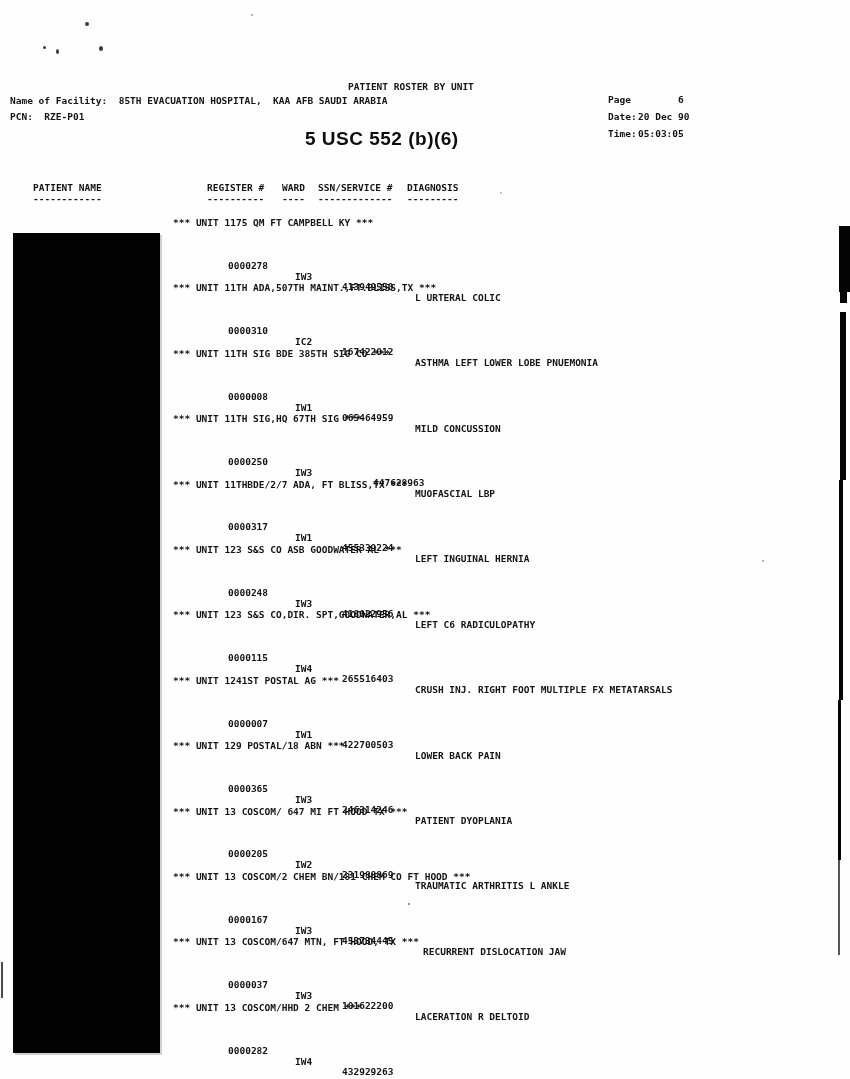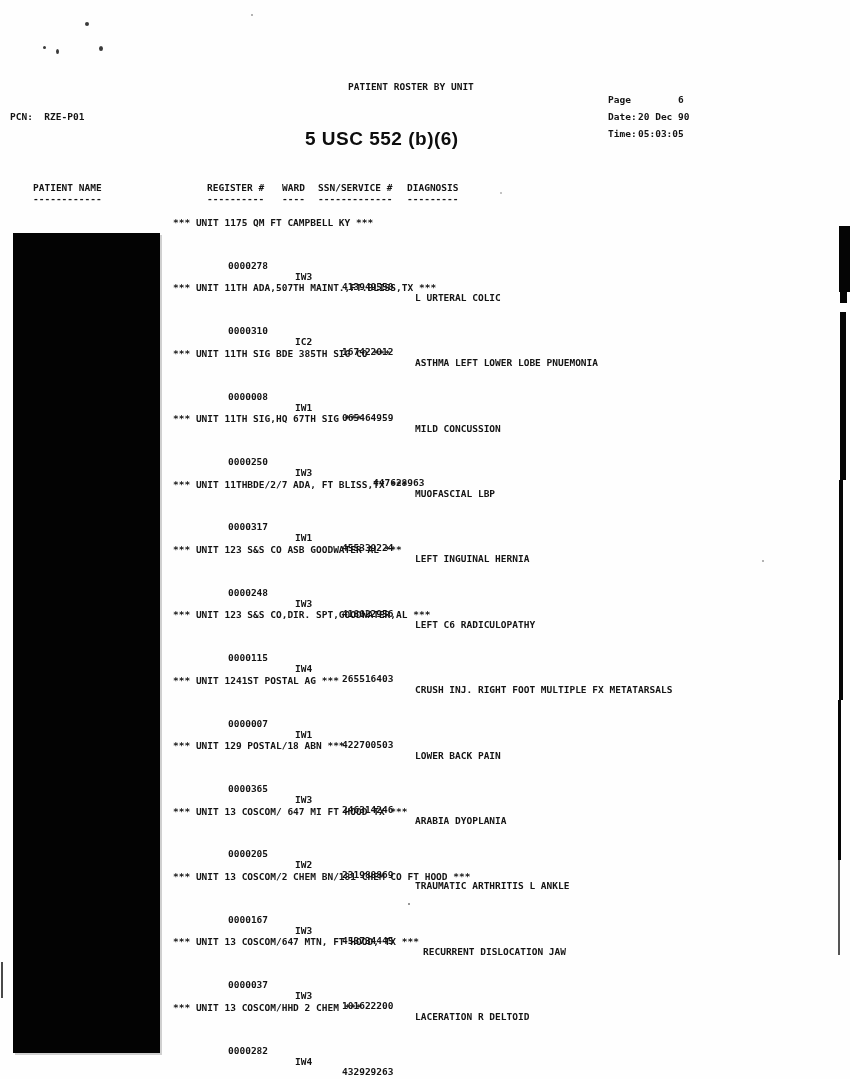--- a/index.html
+++ b/index.html
@@ -45,20 +45,21 @@
   <div class="speck" style="left:85px;top:22px;width:4px;height:4px;"></div>
   <div class="speck" style="left:43px;top:46px;width:3px;height:3px;"></div>
   <div class="speck" style="left:56px;top:49px;width:3px;height:5px;"></div>
   <div class="speck" style="left:99px;top:46px;width:4px;height:5px;"></div>
   <div class="speck" style="left:251px;top:14px;width:2px;height:2px;opacity:.5;"></div>
   <div class="speck" style="left:408px;top:903px;width:2px;height:2px;opacity:.7;"></div>
   <div class="speck" style="left:762px;top:560px;width:2px;height:2px;opacity:.5;"></div>
   <div class="speck" style="left:500px;top:192px;width:2px;height:2px;opacity:.4;"></div>
 
   <div class="line" style="left:348px;top:82px;">PATIENT ROSTER BY UNIT</div>
+  <div class="line" style="left:10px;top:96px;">Name of Facility:  85TH EVACUATION HOSPITAL,  KAA AFB SAUDI ARABIA</div>
   <div class="line" style="left:10px;top:112px;">PCN:  RZE-P01</div>
 
   <div class="line" style="left:608px;top:95px;">Page</div>
   <div class="line" style="left:678px;top:95px;">6</div>
   <div class="line" style="left:608px;top:112px;">Date:</div>
   <div class="line" style="left:638px;top:112px;">20 Dec 90</div>
   <div class="line" style="left:608px;top:129px;">Time:</div>
   <div class="line" style="left:638px;top:129px;">05:03:05</div>
 
   <div class="stamp" style="left:305px;top:129px;">5 USC 552 (b)(6)</div>
@@ -156,21 +157,21 @@
         <span class="cell" style="left:415px;">LOWER BACK PAIN</span>
       </div>
     </div>
 
     <div>
       <div class="line" style="left: 173px; top: 741px;">*** UNIT 129 POSTAL/18 ABN ***</div>
       <div class="line" style="left: 0px; width: 850px; top: 774px; padding-left: 27px;">
         <span class="cell" style="left:228px;">0000365</span>
         <span class="cell" style="left:295px;">IW3</span>
         <span class="cell" style="left:342px;">246314246</span>
-        <span class="cell" style="left:415px;">ARABIA DYOPLANIA</span>
+        <span class="cell" style="left:415px;">PATIENT DYOPLANIA</span>
       </div>
     </div>
 
     <div>
       <div class="line" style="left: 173px; top: 807px;">*** UNIT 13 COSCOM/ 647 MI FT HOOD TX ***</div>
       <div class="line" style="left: 0px; width: 850px; top: 839px;">
         <span class="cell" style="left:228px;">0000205</span>
         <span class="cell" style="left:295px;">IW2</span>
         <span class="cell" style="left:342px;">231988869</span>
         <span class="cell" style="left:415px;">TRAUMATIC ARTHRITIS L ANKLE</span>

